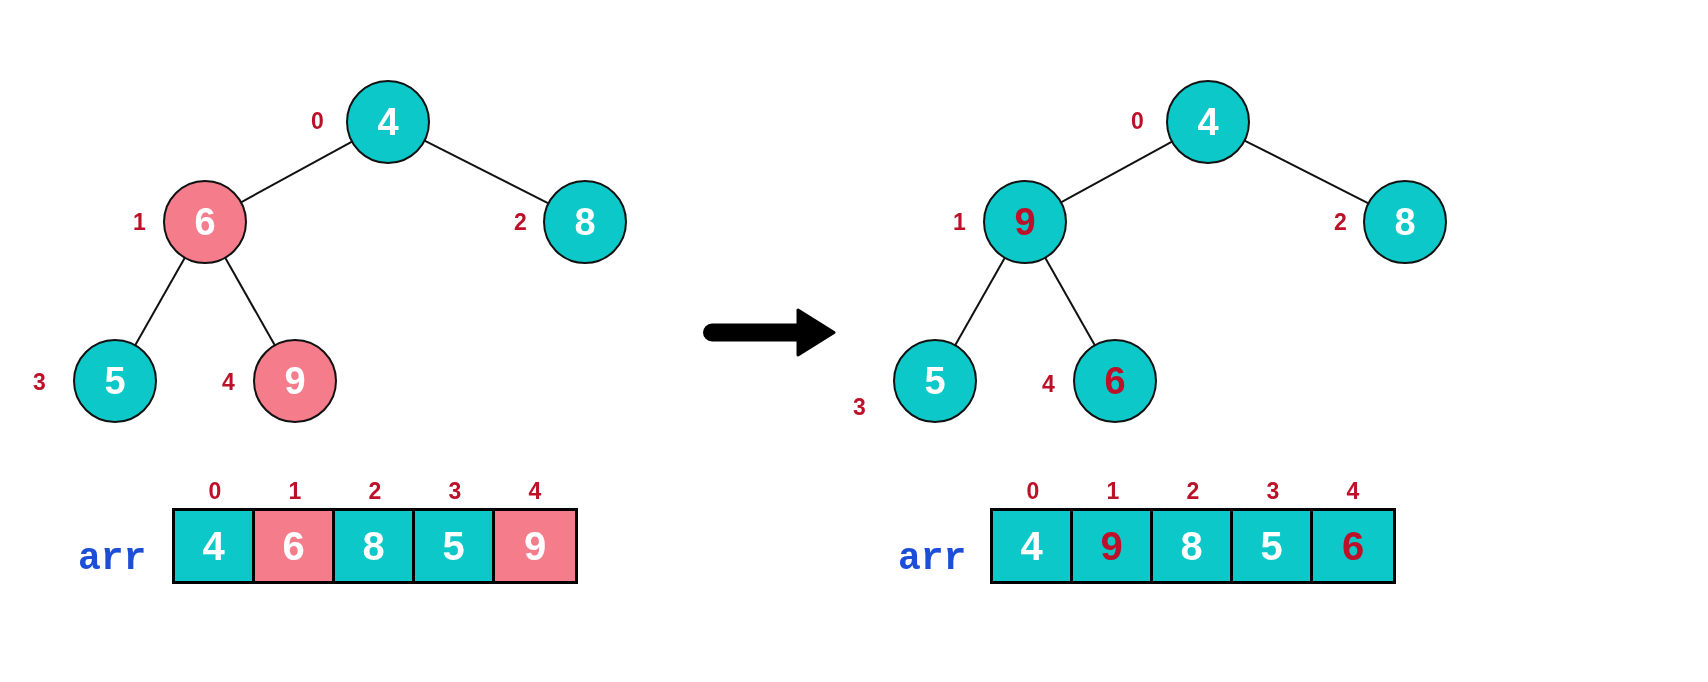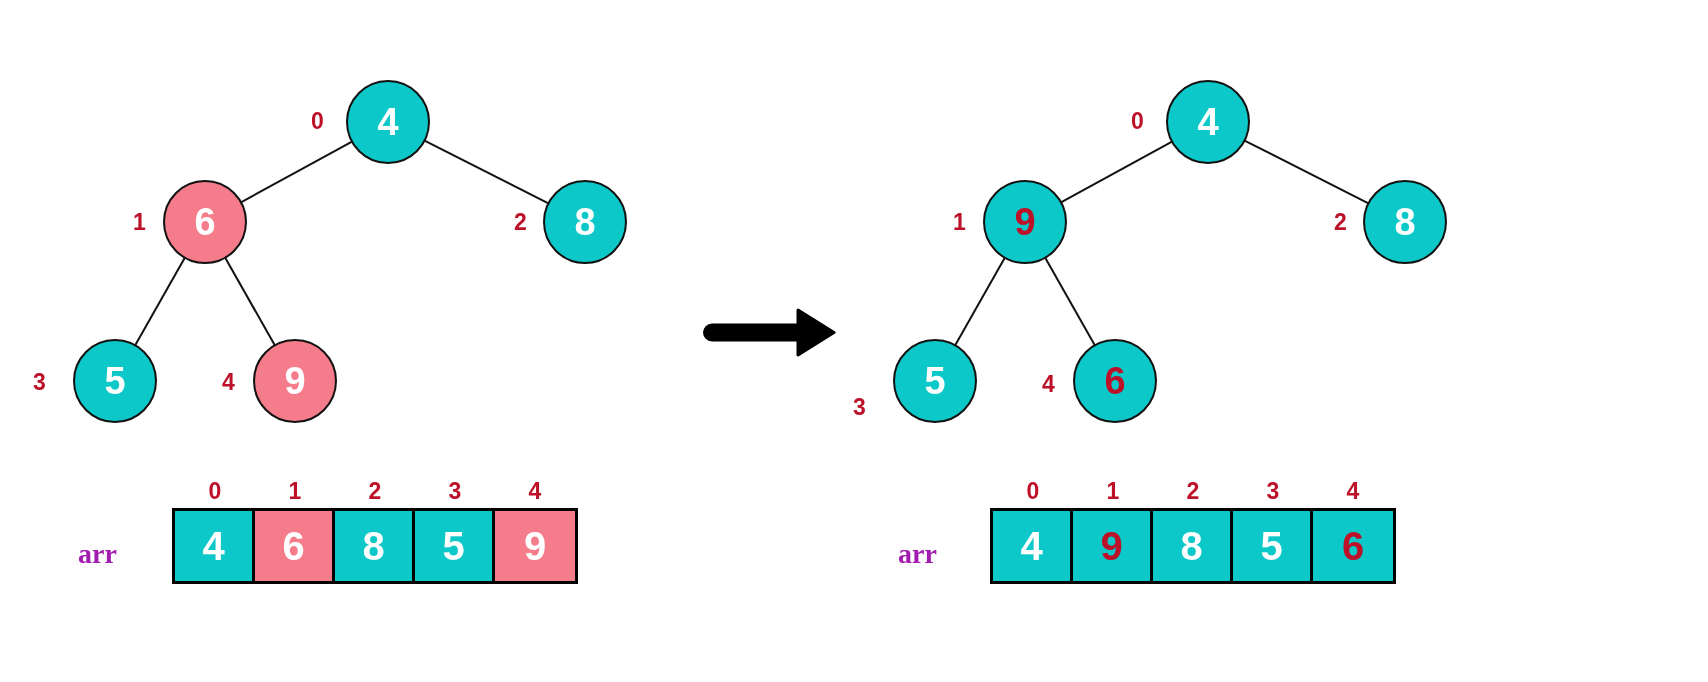--- a/index.html
+++ b/index.html
@@ -40,24 +40,24 @@
   .node-label {
     position: absolute;
     font-family: "Liberation Sans", sans-serif;
     font-weight: bold;
     font-size: 23px;
     color: #BD1029;
     line-height: 1;
   }
   .arr-label {
     position: absolute;
-    font-family: Liberation Serif, serif;
+    font-family: Liberation Mono, monospace;
     font-weight: bold;
-    font-size: 28px;
-    color: #a21caf;
+    font-size: 38px;
+    color: #1d4ed8;
     line-height: 1;
   }
   .arr-wrap {
     position: absolute;
     display: flex;
     border: 3px solid #000000;
     box-sizing: content-box;
   }
   .arr-cell {
     width: 80px;

